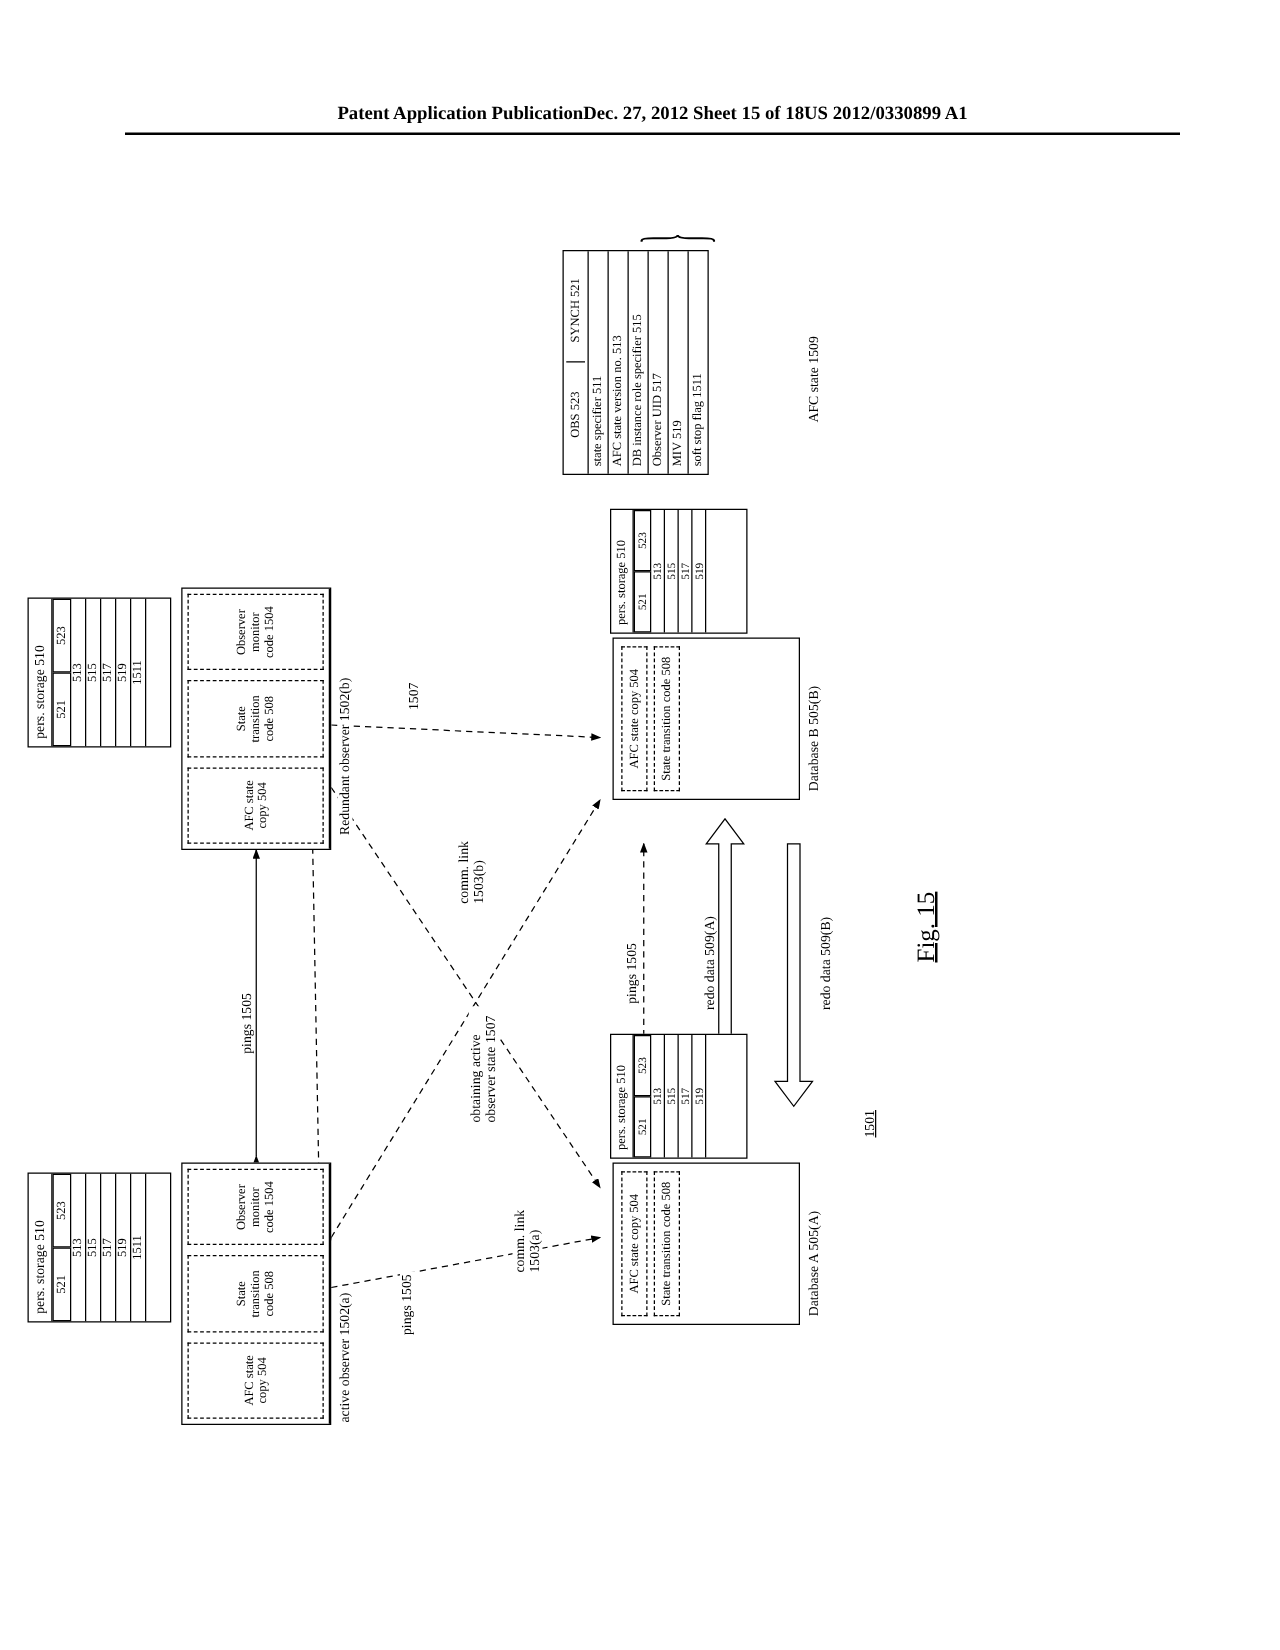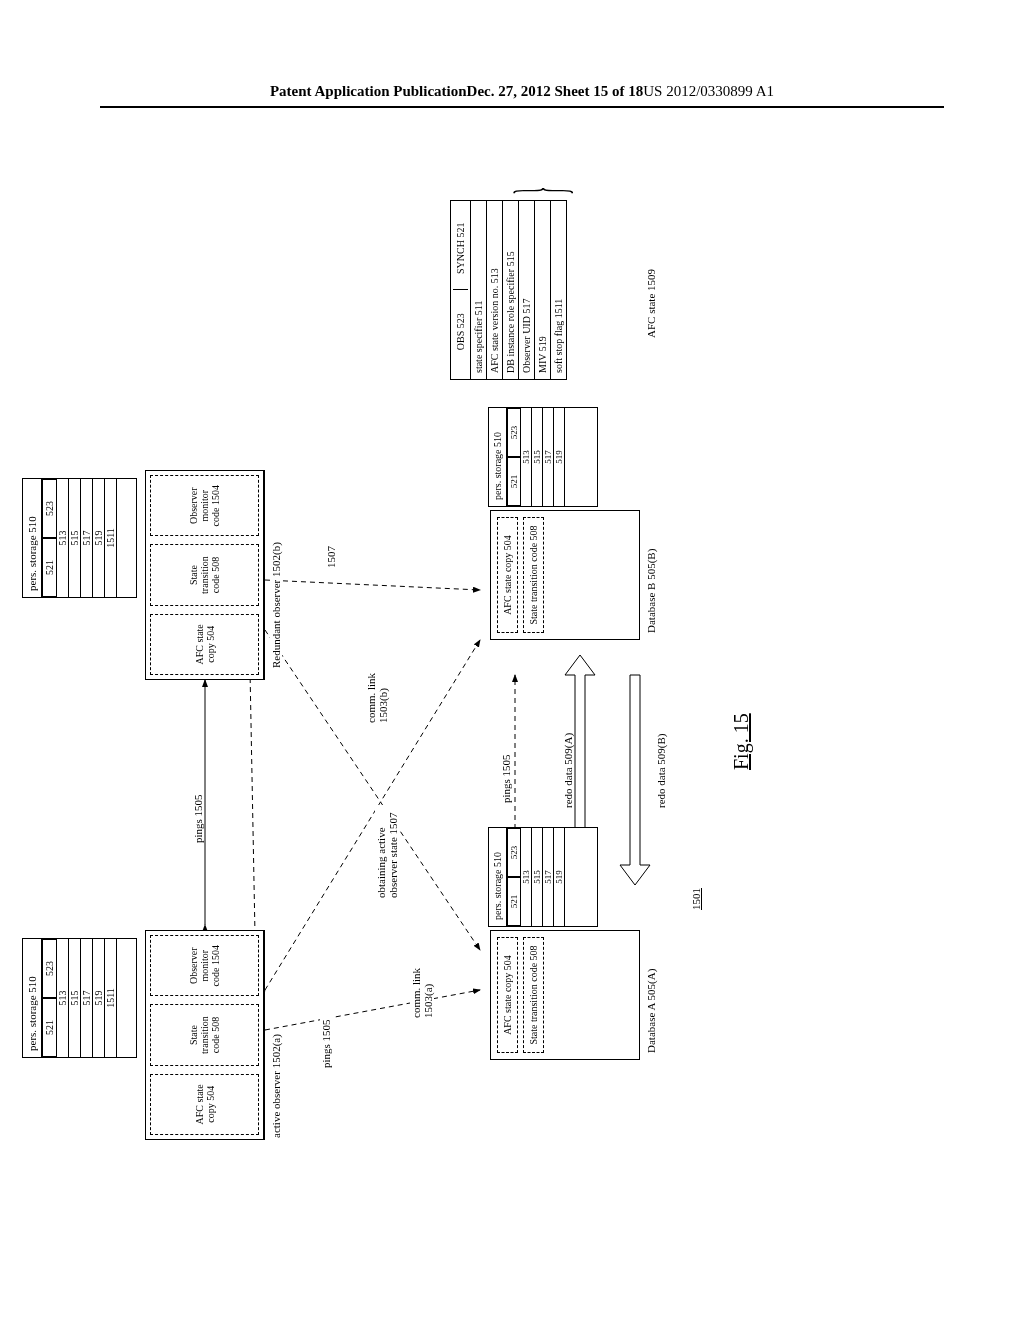--- a/index.html
+++ b/index.html
@@ -17,21 +17,21 @@
     left: 100px;
     right: 80px;
     display: flex;
     justify-content: center;
     font-size: 15px;
     border-bottom: 2px solid #000;
     padding-bottom: 6px;
   }
   .header .left { font-weight: bold; }
   .header .center { font-weight: bold; }
-  .header .right { font-weight: normal; }
+  .header .right { font-weight: bold; }
   .figure-region {
     position: absolute;
     top: 130px;
     left: 100px;
     width: 830px;
     height: 1070px;
   }
   
   .rot {
     position: absolute;

